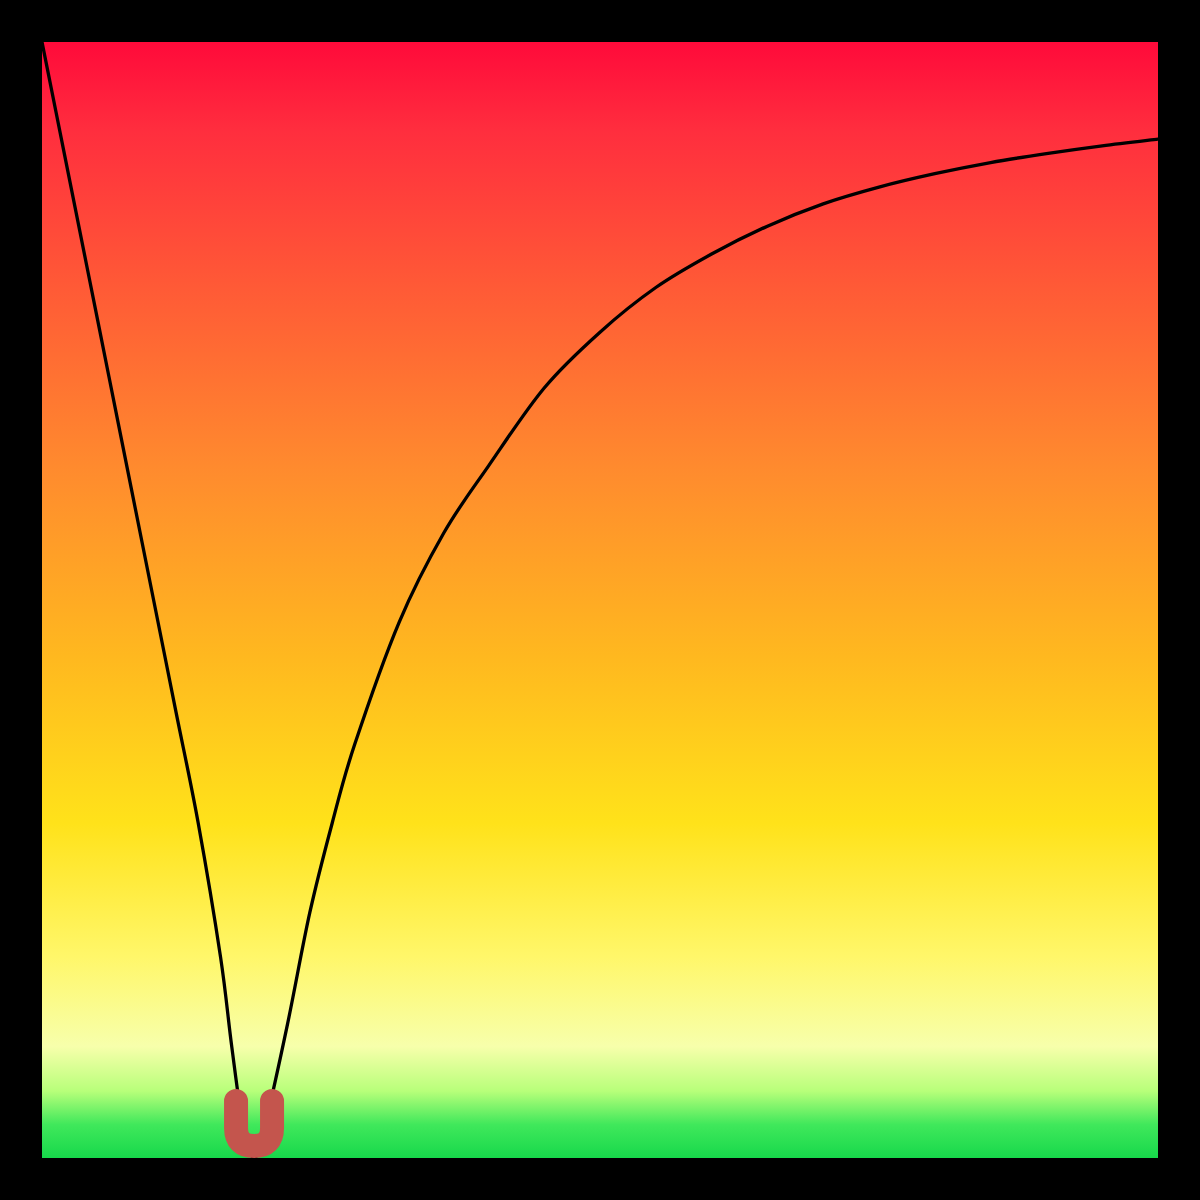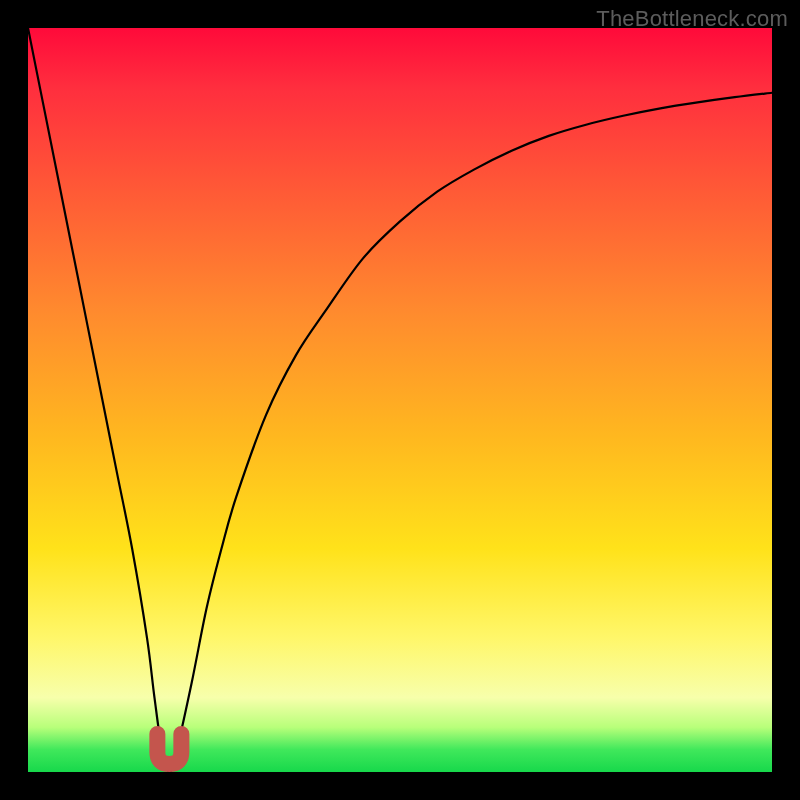--- a/index.html
+++ b/index.html
@@ -72,15 +72,14 @@
     <svg class="curve-svg" viewBox="0 0 744 744" preserveAspectRatio="none">
       <path id="bottleneck-path" fill="none" stroke="#000" stroke-width="2.2" stroke-linecap="round" stroke-linejoin="round" d="M 0,0 C 2.48,12.399999999999997 9.920000000000002,49.59999999999998 14.88,74.39999999999998 C 19.84,99.19999999999997 24.8,123.99999999999994 29.76,148.79999999999995 C 34.72,173.59999999999997 39.68,198.40000000000003 44.64,223.20000000000005 C 49.6,248.00000000000006 54.56,272.8 59.52,297.6 C 64.48,322.40000000000003 69.44000000000001,347.2 74.4,372 C 79.36,396.8 84.32,421.59999999999997 89.28,446.4 C 94.24000000000001,471.2 99.20000000000002,493.5199999999999 104.16000000000001,520.8 C 109.12,548.0799999999999 115.32000000000001,585.28 119.04,610.08 C 122.76,634.8800000000001 124,651 126.48,669.6 C 128.96,688.2 131.44,709.28 133.92,721.68 C 136.39999999999998,734.0799999999999 138.88,744 141.36,744 C 143.84000000000003,744 145.08,736.56 148.8,721.68 C 152.52,706.8 158.72,678.28 163.68,654.72 C 168.64000000000001,631.1600000000001 173.6,602.64 178.56,580.3199999999999 C 183.52,557.9999999999999 188.48,539.4 193.44,520.8 C 198.4,502.2 200.88000000000002,491.04 208.32000000000002,468.72 C 215.76000000000002,446.40000000000003 228.16000000000003,410.44 238.08,386.88 C 248,363.32 257.91999999999996,344.71999999999997 267.84,327.35999999999996 C 277.76,309.99999999999994 286.44,298.84000000000003 297.6,282.72 C 308.76000000000005,266.6 322.40000000000003,245.51999999999998 334.8,230.64 C 347.2,215.76 359.6,204.60000000000005 372,193.44000000000005 C 384.4,182.28000000000006 396.80000000000007,172.35999999999996 409.20000000000005,163.67999999999995 C 421.6,154.99999999999994 434,148.18 446.4,141.36 C 458.79999999999995,134.54000000000002 471.20000000000005,128.34 483.6,122.75999999999999 C 496,117.17999999999999 508.4,112.21999999999998 520.8,107.88 C 533.1999999999999,103.54 545.6,100.06800000000003 558,96.72000000000003 C 570.4,93.37200000000003 582.8000000000001,90.52000000000004 595.2,87.79200000000003 C 607.6,85.06400000000002 620,82.58399999999999 632.4,80.35199999999998 C 644.8,78.11999999999996 657.2,76.25999999999998 669.6,74.39999999999998 C 682,72.53999999999998 694.4,70.80399999999999 706.8,69.19200000000001 C 719.1999999999999,67.58000000000003 737.8,65.47200000000005 744,64.72800000000007"></path>
       <path id="optimum-marker" fill="none" stroke="#c4554d" stroke-width="16" stroke-linecap="round" stroke-linejoin="round" d="M 129.36,706
              L 129.36,724
              Q 129.36,736 141.36,736
              Q 153.36,736 153.36,724
              L 153.36,706"></path>
     </svg>
   </div>
 
-  <div class="watermark">TheBottleneck.com</div>
 
 </div>
 
 </body></html>

